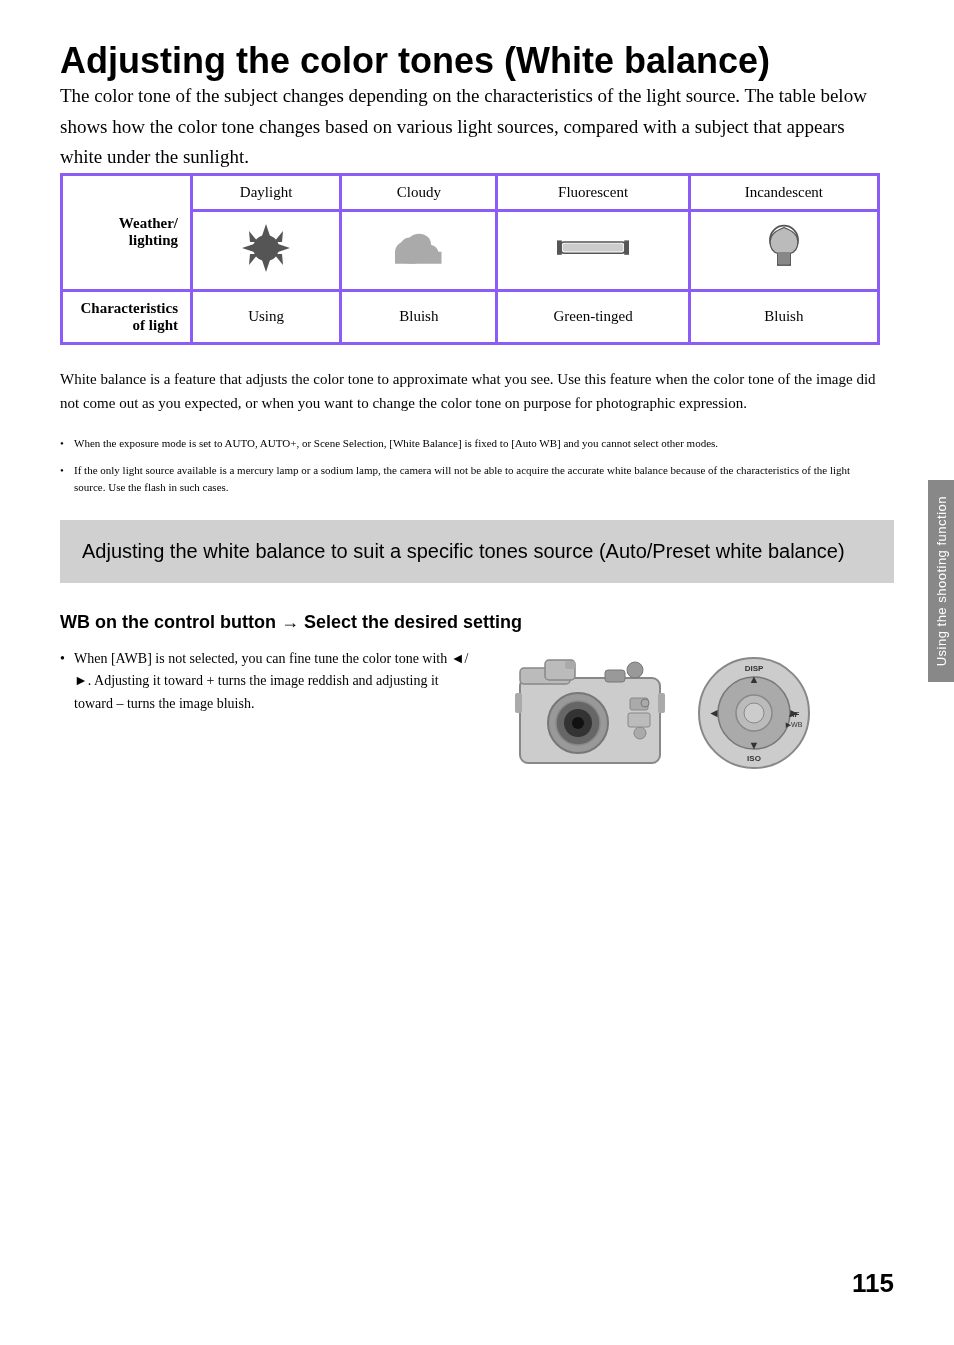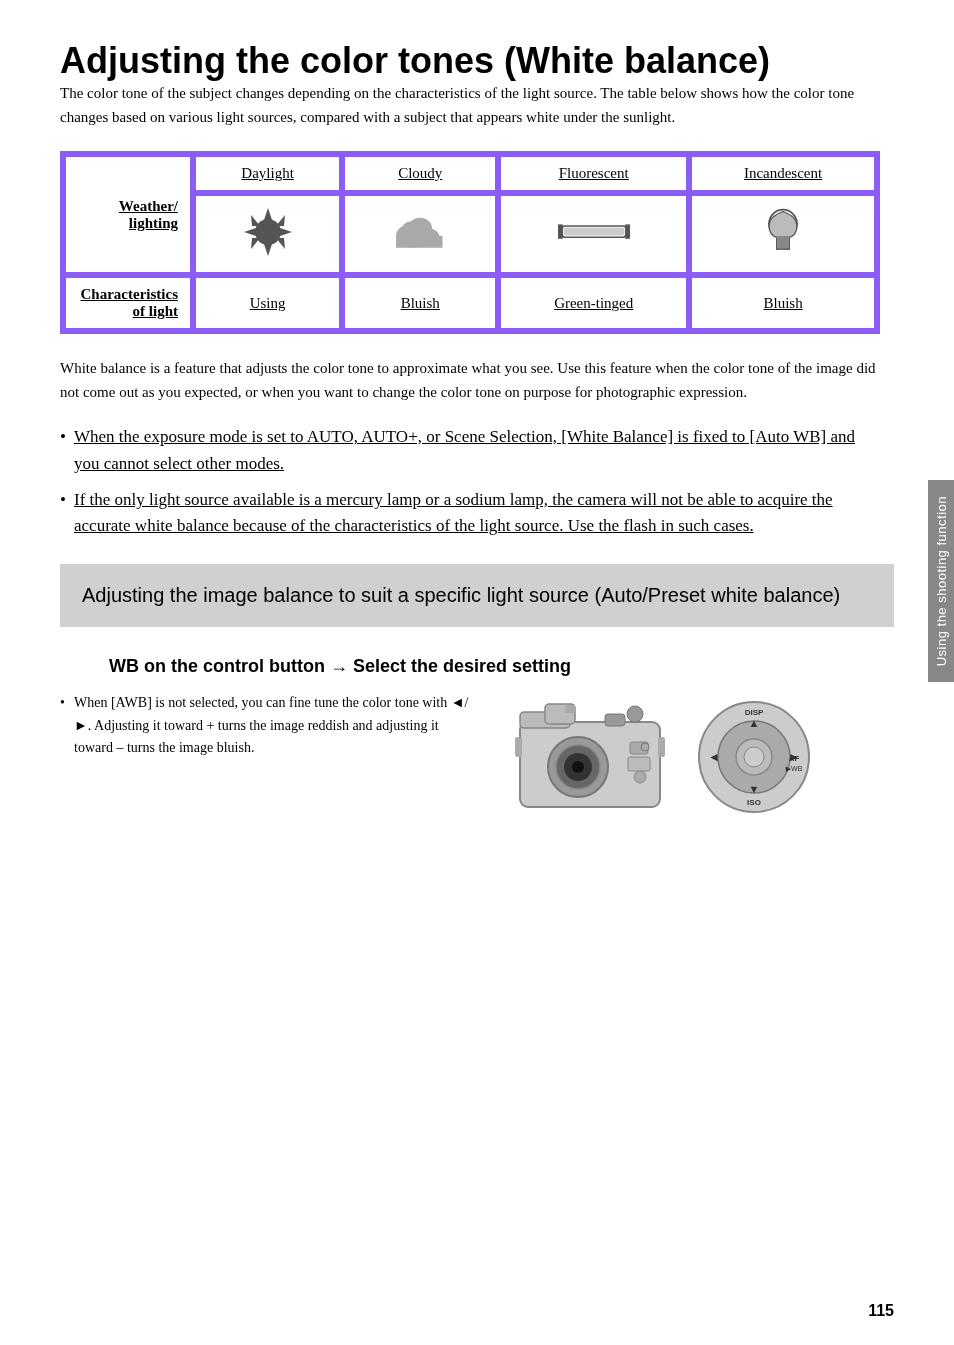--- a/index.html
+++ b/index.html
@@ -14,39 +14,37 @@
     }
 
     h1.main-title {
       font-size: 36px;
       font-weight: 900;
       font-family: Arial, Helvetica, sans-serif;
       line-height: 1.15;
     }
 
     .intro-text {
-      font-size: 15px;
+      font-size: 19px;
       line-height: 1.6;
-      margin-bottom: 22px;
       max-width: 820px;
     }
 
     
     .wb-table {
       border-collapse: collapse;
       width: 820px;
       margin-bottom: 22px;
       font-size: 15px;
     }
     .wb-table td, .wb-table th {
-      border: 6px solid #8b5cf6;
+      border: 3px solid #8b5cf6;
       padding: 8px 12px;
       vertical-align: middle;
       text-align: center;
-      text-decoration: underline;
     }
     .wb-table .row-header {
       text-align: right;
       font-weight: bold;
       width: 130px;
     }
     .wb-table .icon-cell {
       height: 80px;
       vertical-align: middle;
     }
@@ -76,26 +74,25 @@
       font-family: Arial, Helvetica, sans-serif;
       font-weight: bold;
       font-size: 14px;
       margin-bottom: 6px;
     }
     .notes-list {
       list-style: none;
       padding: 0;
     }
     .notes-list li {
-      font-size: 17px;
+      font-size: 11px;
       line-height: 1.55;
       padding-left: 14px;
       position: relative;
       margin-bottom: 10px;
-      text-decoration: underline;
     }
     .notes-list li::before {
       content: '•';
       position: absolute;
       left: 0;
     }
 
     
     .gray-box {
       background: #d0d0d0;
@@ -111,21 +108,20 @@
     }
 
     
     .sub-heading {
       font-family: Arial, Helvetica, sans-serif;
       font-size: 18px;
       font-weight: bold;
       margin-bottom: 14px;
       max-width: 560px;
       line-height: 1.3;
-      text-align: center;
     }
 
     .sub-section {
       display: flex;
       align-items: flex-start;
       gap: 30px;
       max-width: 860px;
     }
 
     .sub-text {
@@ -166,23 +162,23 @@
       font-size: 13px;
       color: #fff;
       font-family: Arial, Helvetica, sans-serif;
       white-space: nowrap;
       letter-spacing: 0.5px;
     }
 
     
     .page-number {
       position: absolute;
-      bottom: 25px;
+      bottom: 46px;
       right: 60px;
-      font-size: 16px;
+      font-size: 26px;
       font-family: Arial, Helvetica, sans-serif;
       font-weight: bold;
     }
 
     
     .camera-area {
       display: flex;
       gap: 24px;
       align-items: center;
       flex-shrink: 0;
@@ -289,21 +285,21 @@
 <p class="body-text">White balance is a feature that adjusts the color tone to approximate what you see. Use this feature when the color tone of the image did not come out as you expected, or when you want to change the color tone on purpose for photographic expression.</p>
 
 <div class="notes-section">
   <ul class="notes-list">
     <li>When the exposure mode is set to AUTO, AUTO+, or Scene Selection, [White Balance] is fixed to [Auto WB] and you cannot select other modes.</li>
     <li>If the only light source available is a mercury lamp or a sodium lamp, the camera will not be able to acquire the accurate white balance because of the characteristics of the light source. Use the flash in such cases.</li>
   </ul>
 </div>
 
 <div class="gray-box">
-  <div class="gray-box-title">Adjusting the image balance to suit a specific light source (Auto/Preset white balance)</div>
+  <div class="gray-box-title">Adjusting the white balance to suit a specific tones source (Auto/Preset white balance)</div>
 </div>
 
 <div class="sub-heading">WB on the control button → Select the desired setting</div>
 
 <div class="sub-section">
   <div class="sub-text">
     <ul>
       <li>When [AWB] is not selected, you can fine tune the color tone with ◄/►. Adjusting it toward + turns the image reddish and adjusting it toward – turns the image bluish.</li>
     </ul>
   </div>

